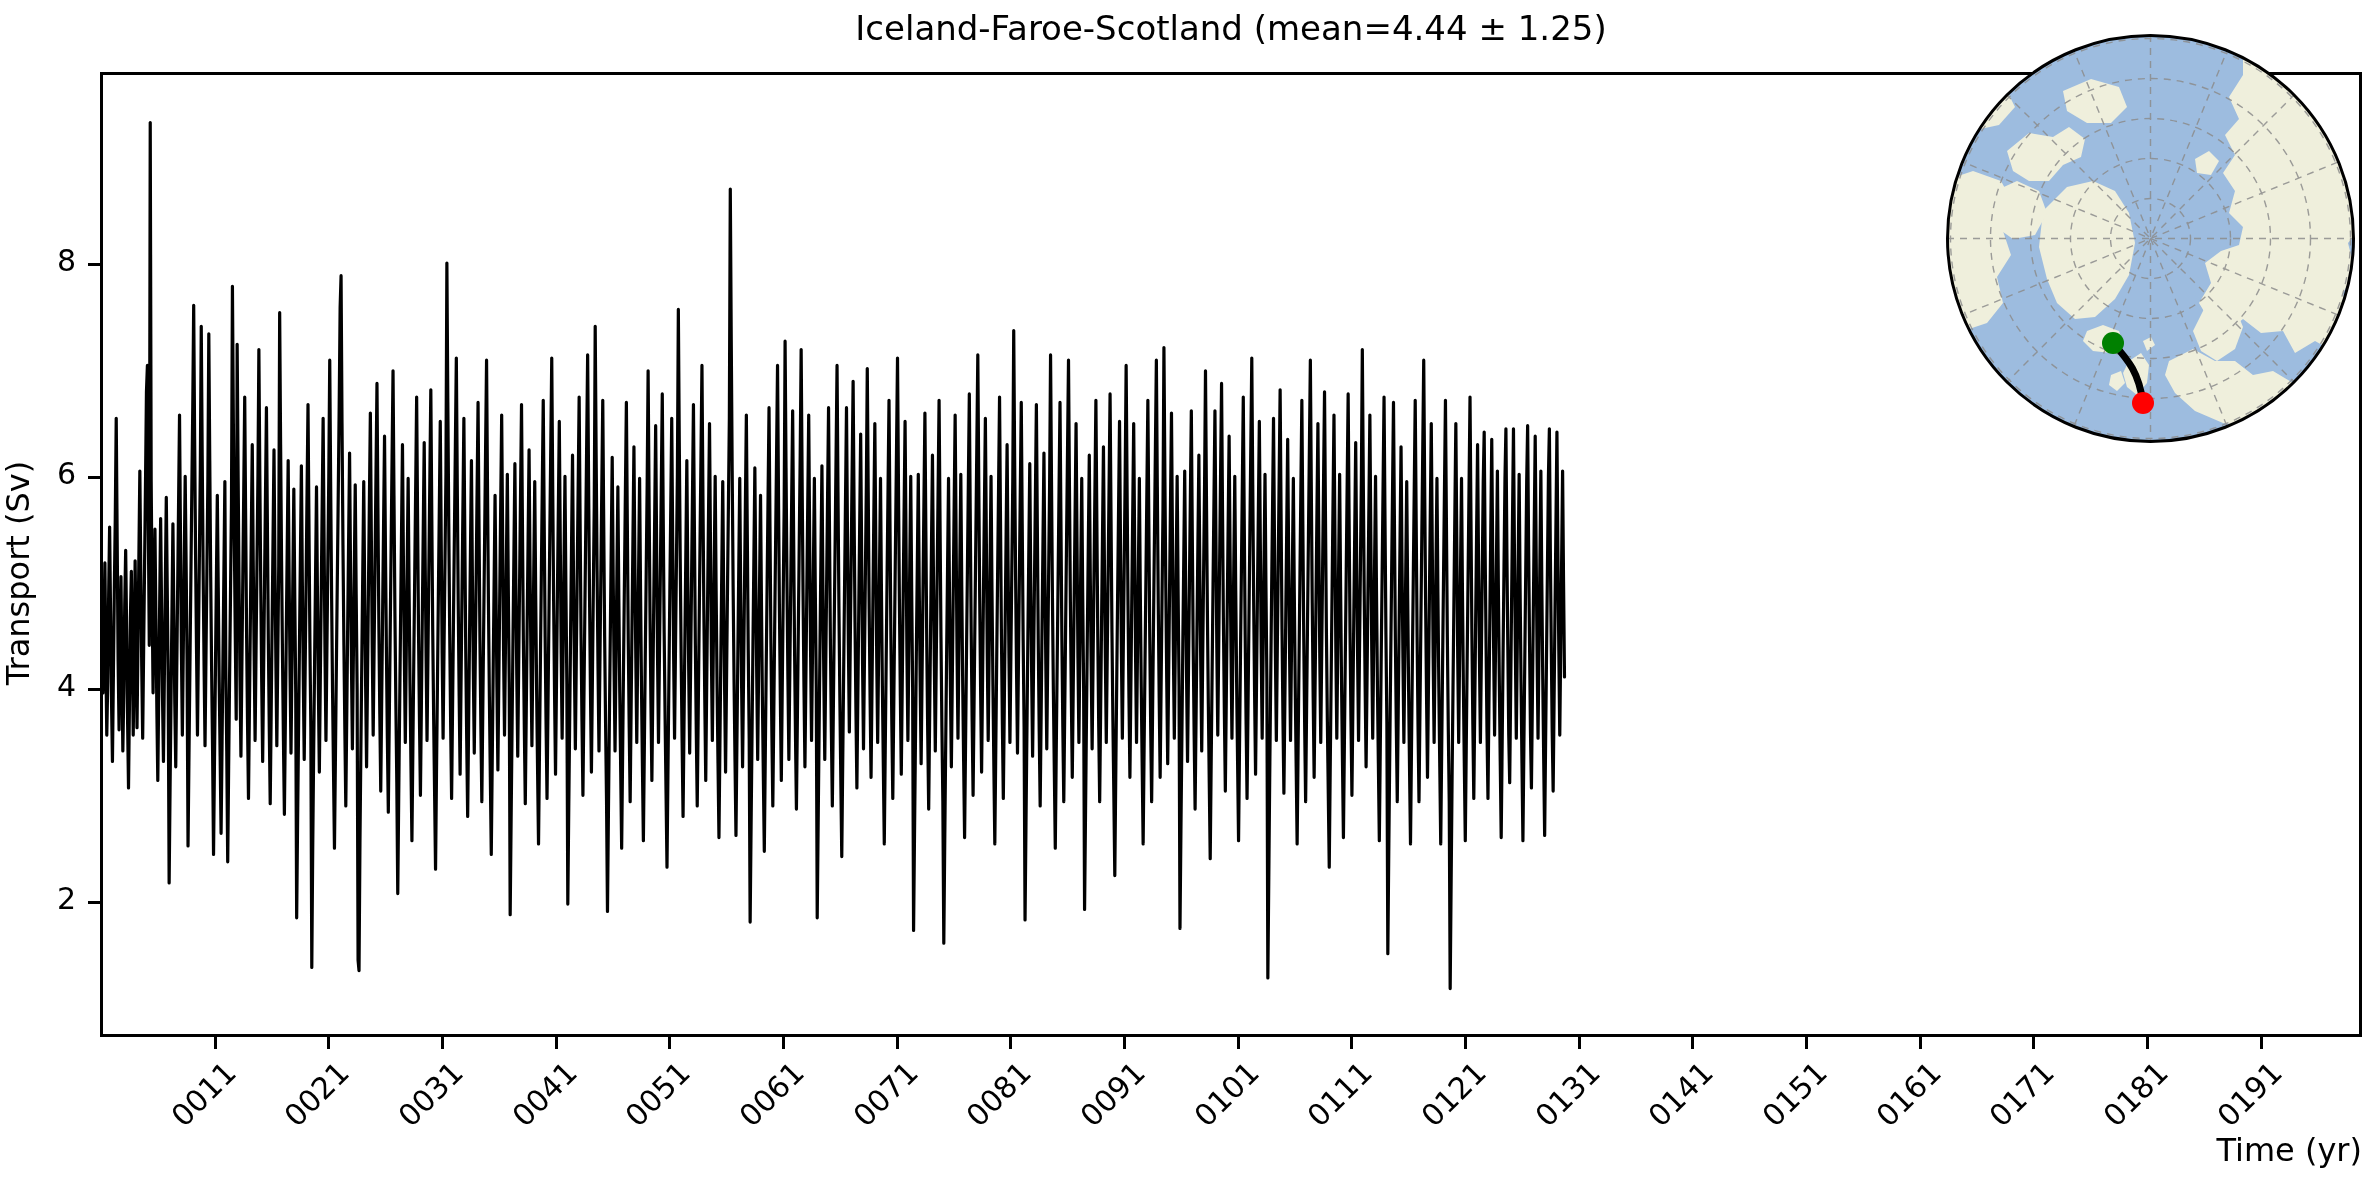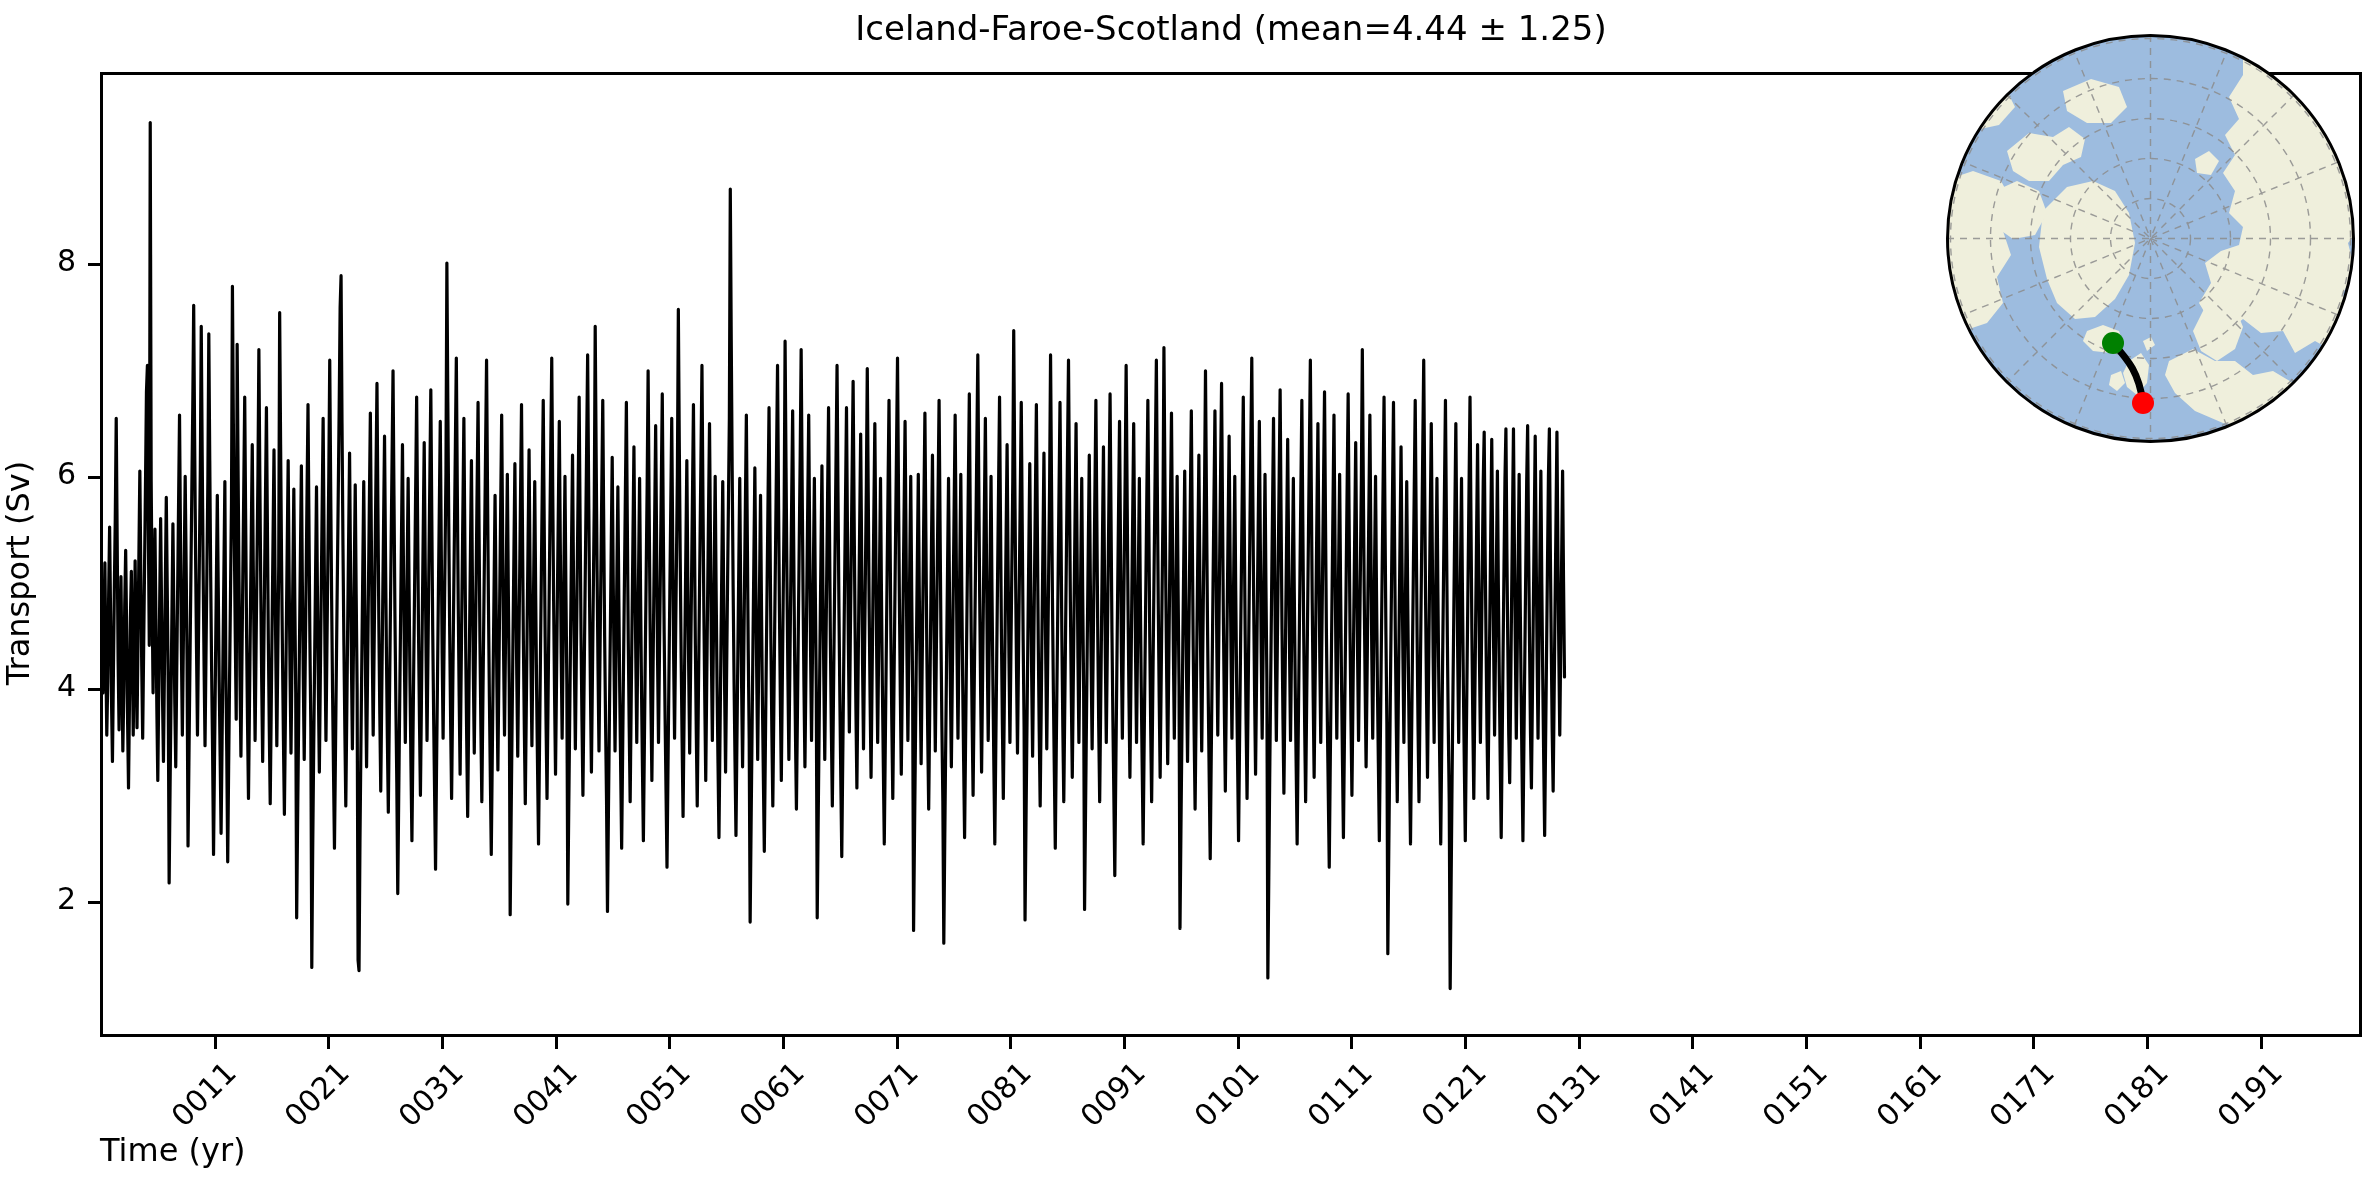--- a/index.html
+++ b/index.html
@@ -102,21 +102,21 @@
     white-space: nowrap;
     transform: rotate(-45deg);
     transform-origin: right top;
     text-align: right;
   }
   #xlabel {
     position: absolute;
     left: 100px;
     top: 1131px;
     width: 2262px;
-    text-align: left;
+    text-align: right;
     font-size: 32px;
     color: #000000;
     white-space: nowrap;
   }
 
   
   #inset-map {
     position: absolute;
     left: 1943px;
     top: 31px;

